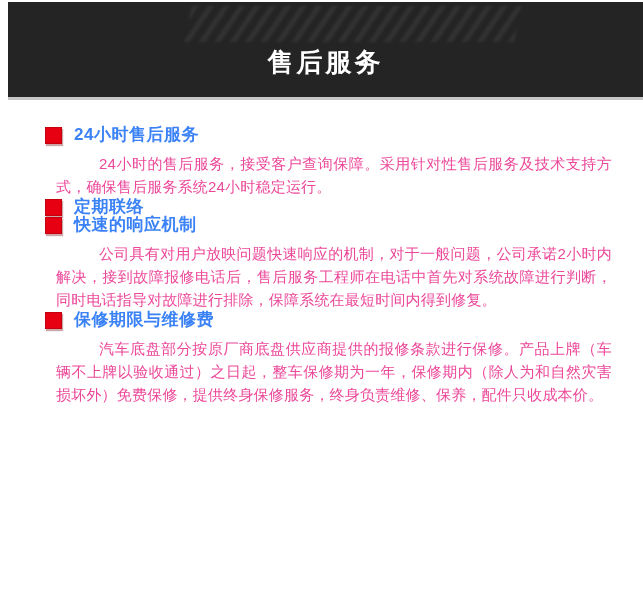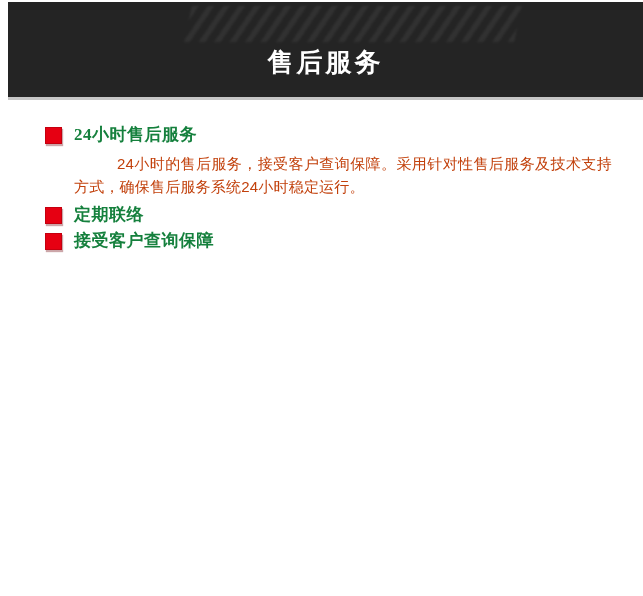--- a/index.html
+++ b/index.html
@@ -48,46 +48,44 @@
     position: absolute;
     top: 100px; left: 0; right: 0;
     padding: 0 31px 0 45px;
     box-sizing: border-box;
   }
   .sec { margin: 0; }
   .sec-head {
     display: flex;
     align-items: center;
     height: 18px;
-    margin-top: 8px;
   }
   .sec:first-child .sec-head { margin-top: 26px; }
   .bullet {
     width: 17px; height: 17px;
     background: #e60012;
     border: 1px solid #c5000f;
     box-sizing: border-box;
     box-shadow: 1px 2px 1px rgba(110, 0, 10, 0.35);
     margin-right: 12px;
     flex: 0 0 auto;
   }
   .sec-head h2 {
     margin: 0;
     font-size: 17px;
     line-height: 18px;
     font-weight: bold;
-    color: #15803d;
+    color: #3b82f6;
     letter-spacing: 0.5px;
-    font-family: Liberation Serif, serif;
   }
   .sec p {
-    margin: 8px 0 0 29px;
+    margin: 8px 0 0 11px;
     font-size: 15px;
     line-height: 23px;
-    color: #c2410c;
+    color: #ec4899;
     text-indent: 43px;
     text-align: justify;
     letter-spacing: 0.2px;
   }
   .sec p.cont { margin-top: 3px; }
 </style>
 </head>
 <body>
 
 <header class="banner">
@@ -108,18 +106,26 @@
   <section class="sec">
     <div class="sec-head">
       <span class="bullet"></span>
       <h2>定期联络</h2>
     </div>
   </section>
 
   <section class="sec">
     <div class="sec-head">
       <span class="bullet"></span>
-      <h2>接受客户查询保障</h2>
+      <h2>快速的响应机制</h2>
     </div>
+    <p>公司具有对用户放映问题快速响应的机制，对于一般问题，公司承诺2小时内解决，接到故障报修电话后，售后服务工程师在电话中首先对系统故障进行判断，同时电话指导对故障进行排除，保障系统在最短时间内得到修复。</p>
   </section>
 
+  <section class="sec">
+    <div class="sec-head">
+      <span class="bullet"></span>
+      <h2>保修期限与维修费</h2>
+    </div>
+    <p>汽车底盘部分按原厂商底盘供应商提供的报修条款进行保修。产品上牌（车辆不上牌以验收通过）之日起，整车保修期为一年，保修期内（除人为和自然灾害损坏外）免费保修，提供终身保修服务，终身负责维修、保养，配件只收成本价。</p>
+  </section>
 
 </main>
 
 </body></html>

